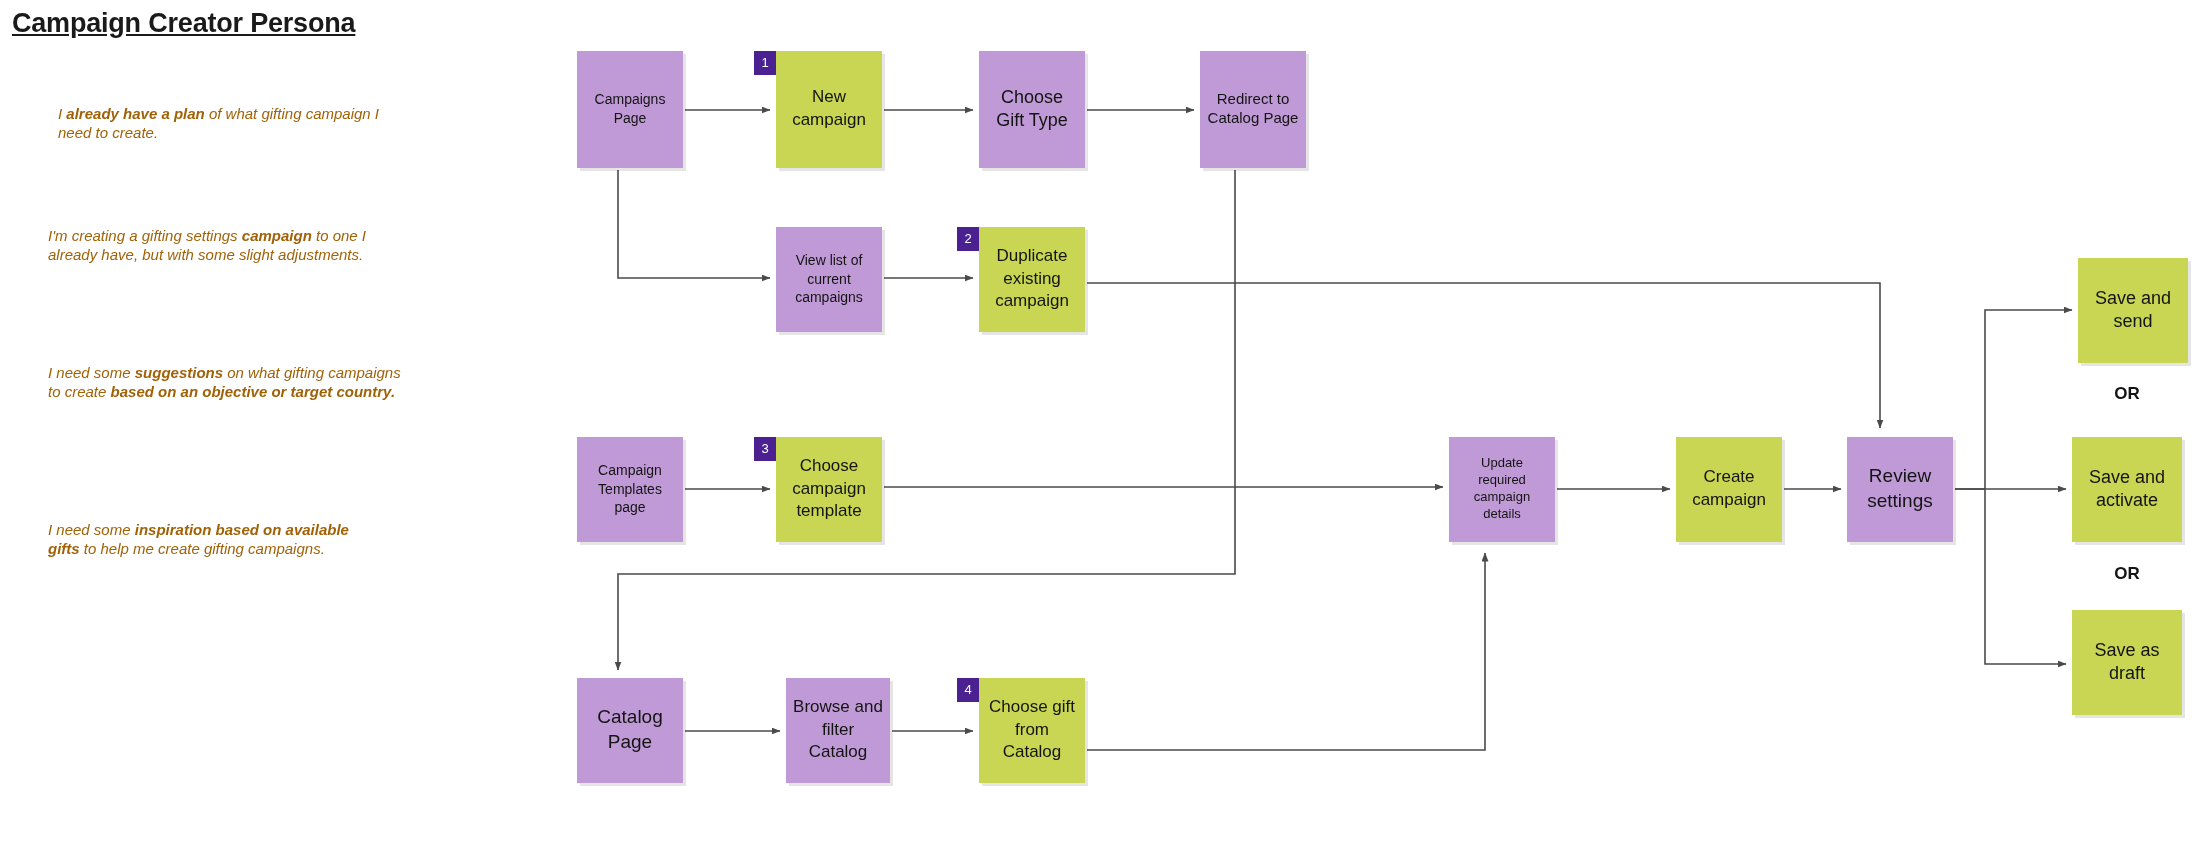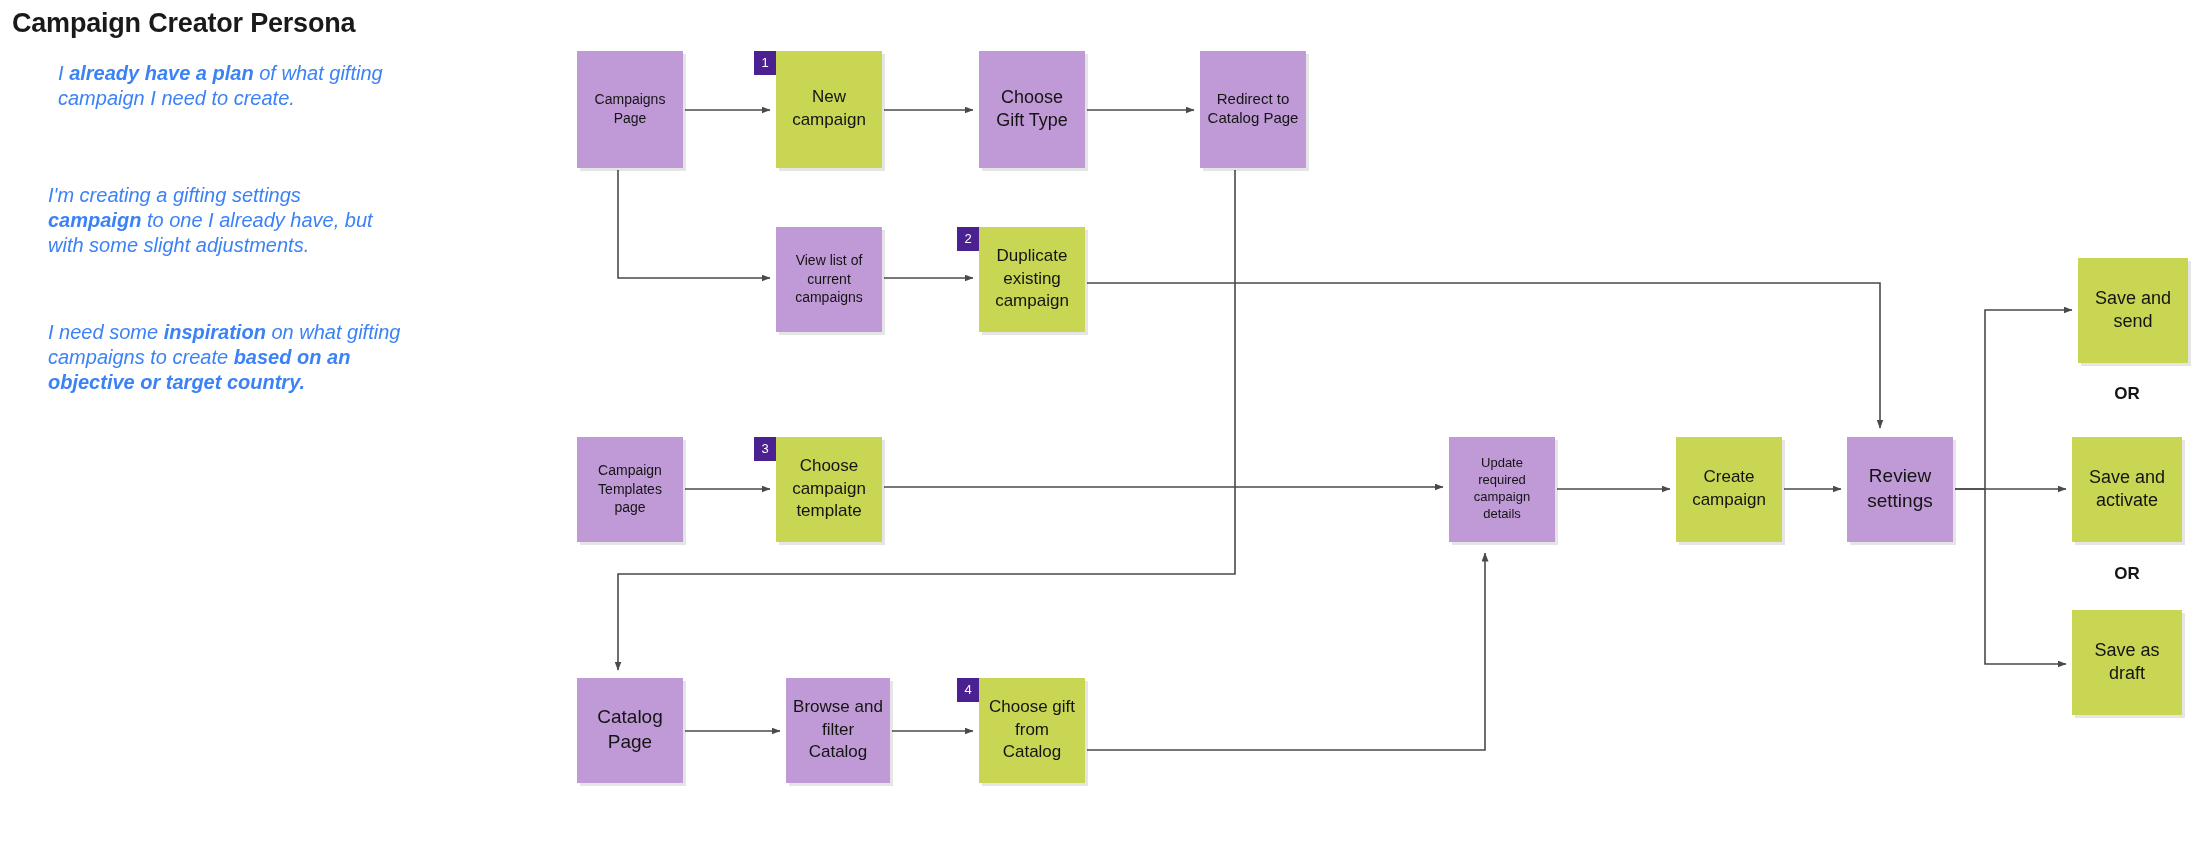--- a/index.html
+++ b/index.html
@@ -13,28 +13,30 @@
   #root { position: relative; width: 2194px; height: 854px; }
 
   #page-title {
     position: absolute;
     left: 12px; top: 8px;
     font-size: 27px;
     font-weight: bold;
     color: #1a1a1a;
     letter-spacing: -0.2px;
     white-space: nowrap;
+    text-decoration: underline;
   }
 
   .persona {
     position: absolute;
     font-style: italic;
-    font-size: 20px;
+    font-size: 15px;
     line-height: 1.25;
-    color: #3b82f6;
+    color: #a16207;
+    margin-top: 44px;
   }
   .persona b { font-weight: bold; font-style: italic; }
 
   #persona-1 { left: 58px; top: 61px;  width: 330px; }
   #persona-2 { left: 48px; top: 183px; width: 330px; }
   #persona-3 { left: 48px; top: 320px; width: 360px; }
   #persona-4 { left: 48px; top: 477px; width: 310px; }
 
   #flow-svg {
     position: absolute;
@@ -74,21 +76,22 @@
 </style>
 </head>
 <body>
 
 <div id="root">
 
   <div id="page-title">Campaign Creator Persona</div>
 
   <div class="persona" id="persona-1"><span>I </span><b>already have a plan</b><span> of what gifting campaign I need to create.</span></div>
   <div class="persona" id="persona-2"><span>I'm creating a gifting settings </span><b>campaign</b><span> to one I already have, but with some slight adjustments.</span></div>
-  <div class="persona" id="persona-3"><span>I need some </span><b>inspiration</b><span> on what gifting campaigns to create </span><b>based on an objective or target country.</b></div>
+  <div class="persona" id="persona-3"><span>I need some </span><b>suggestions</b><span> on what gifting campaigns to create </span><b>based on an objective or target country.</b></div>
+  <div class="persona" id="persona-4"><span>I need some </span><b>inspiration based on available gifts</b><span> to help me create gifting campaigns.</span></div>
 
   <svg id="flow-svg" viewBox="0 0 2194 854">
     <defs>
       <marker id="arrowhead" markerWidth="9" markerHeight="7" refX="8.5" refY="3.5" orient="auto" markerUnits="userSpaceOnUse">
         <polygon points="0 0, 9 3.5, 0 7" fill="#4a4a4a"></polygon>
       </marker>
     </defs>
     <g id="connectors-layer">
         <path d="M 685 110 L 770 110" class="conn" stroke="#4a4a4a" marker-end="url(#arrowhead)"></path>
         <path d="M 884 110 L 973 110" class="conn" stroke="#4a4a4a" marker-end="url(#arrowhead)"></path>

